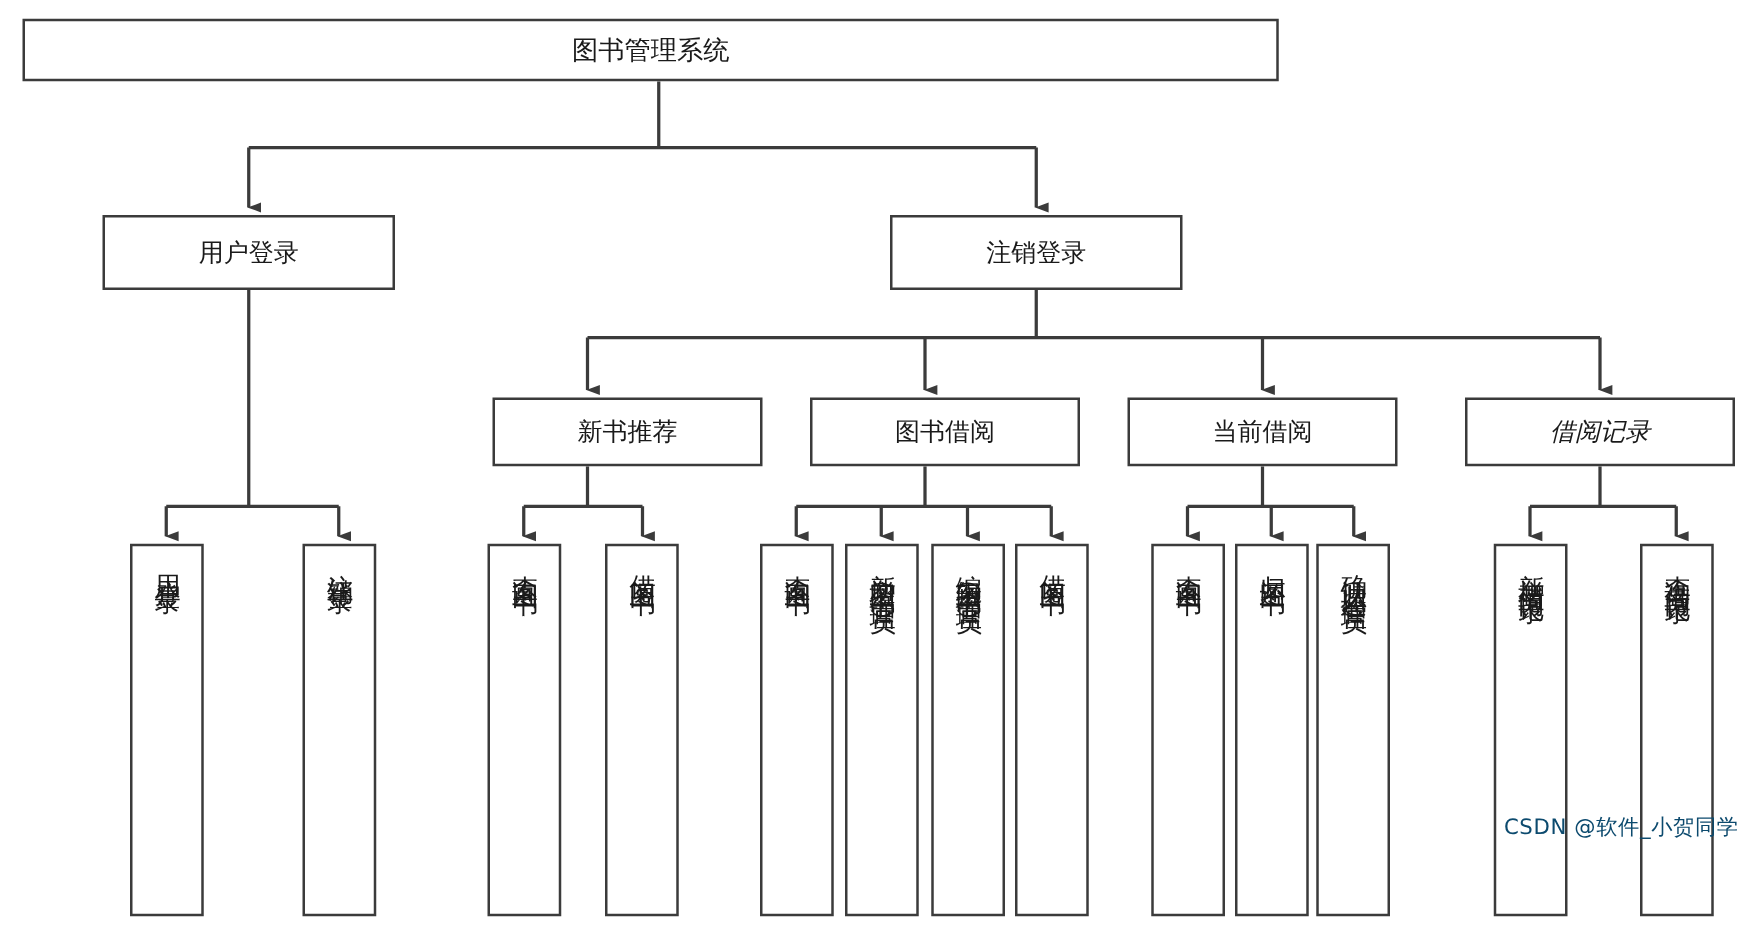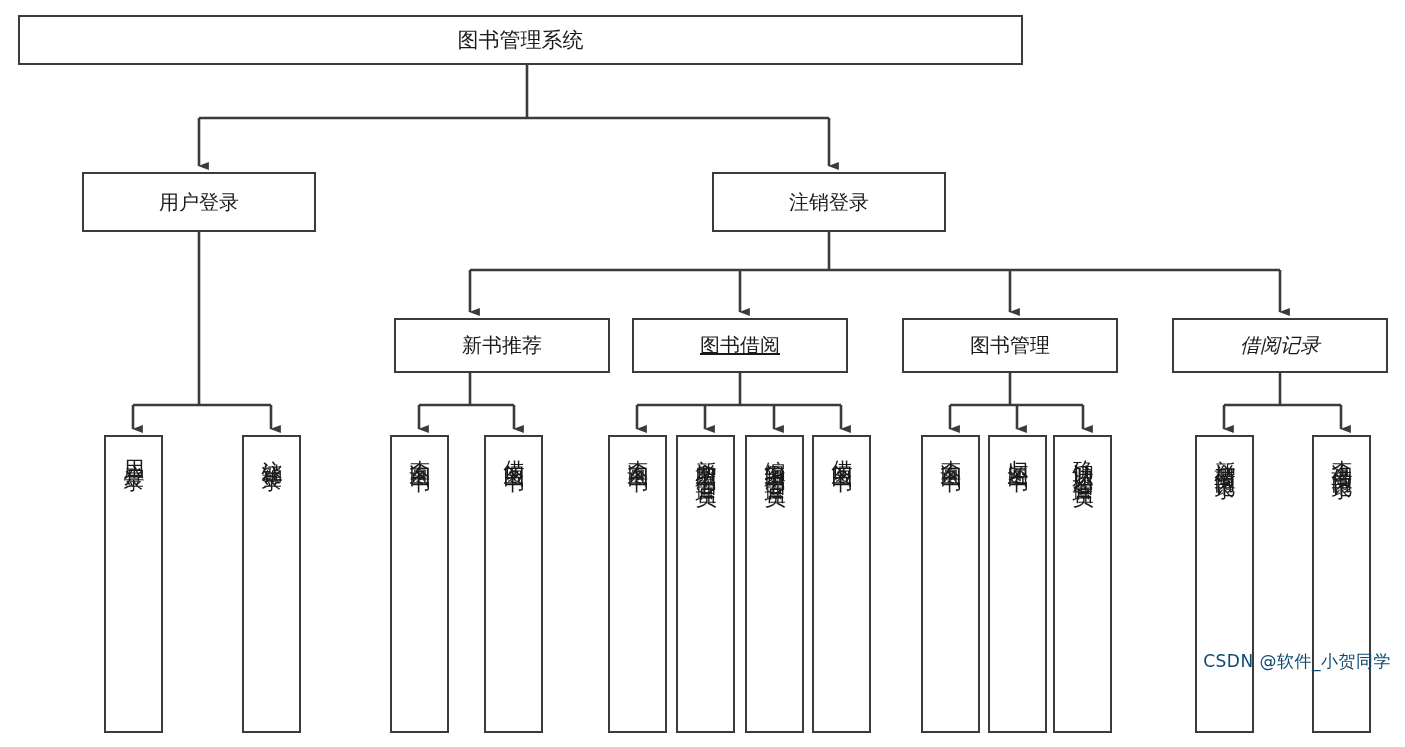--- a/index.html
+++ b/index.html
@@ -125,25 +125,25 @@
   <div class="node lvl2" style="left:82px;top:172px;width:234px;height:60px;">
     <span>用户登录</span>
   </div>
   <div class="node lvl2" style="left:712px;top:172px;width:234px;height:60px;">
     <span>注销登录</span>
   </div>
 
   <div class="node lvl3" style="left:362px;top:318px;width:216px;height:55px;margin-left:32px;">
     <span>新书推荐</span>
   </div>
-  <div class="node lvl3" style="left:632px;top:318px;width:216px;height:55px;text-decoration:underline;">
+  <div class="node lvl3" style="left:648px;top:318px;width:216px;height:55px;">
     <span>图书借阅</span>
   </div>
   <div class="node lvl3" style="left:902px;top:318px;width:216px;height:55px;">
-    <span>图书管理</span>
+    <span>当前借阅</span>
   </div>
   <div class="node lvl3" style="left:1172px;top:318px;width:216px;height:55px;font-style:italic;">
     <span>借阅记录</span>
   </div>
 
   <div class="node leaf" style="left:104px;top:435px;width:59px;height:298px;">
     <span class="vtext">用户登录</span>
   </div>
   <div class="node leaf" style="left:242px;top:435px;width:59px;height:298px;">
     <span class="vtext">注销登录</span>

